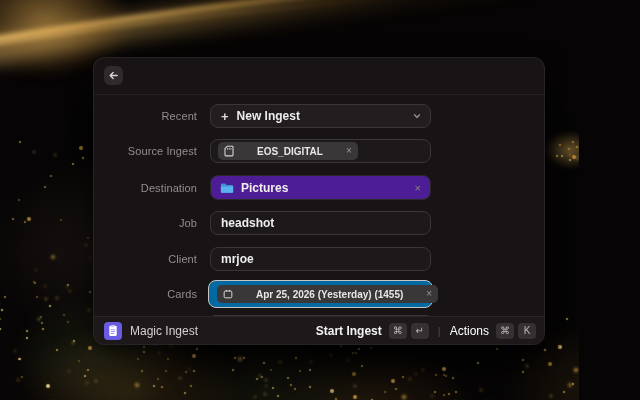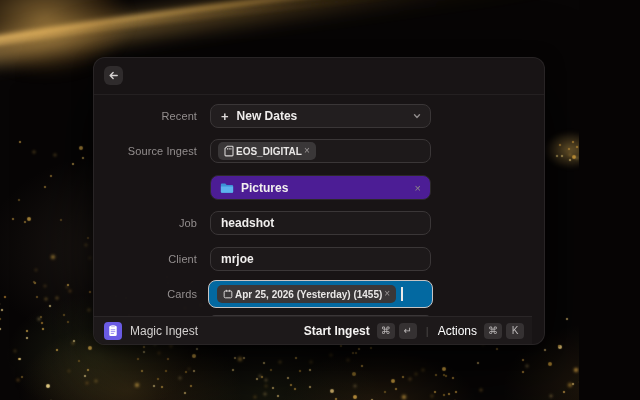--- a/index.html
+++ b/index.html
@@ -55,39 +55,39 @@
          font-size:11px; color:#938e8e; letter-spacing:.1px; }
   .field { position:absolute; left:116px; width:221px; height:100%;
            border:1px solid #3a3637; border-radius:8px; background:#1d191a;
            display:flex; align-items:center; }
   .field-select { background:#221e1f; padding:0 8px 0 10px; cursor:pointer; }
   .field-select .val { font-size:12px; font-weight:700; color:#efedec; margin-left:8px; }
   .plus { font-size:13px; font-weight:700; color:#dcd9d8; line-height:1; }
   .chev { margin-left:auto; display:flex; }
 
   .field-tags { padding:0 4px; }
-  .tag { display:inline-flex; align-items:center; gap:2px; height:18px; margin-left:3px;
+  .tag { display:inline-flex; align-items:center; gap:23px; height:18px; margin-left:3px;
          background:#3a3738; border-radius:5px; padding:0 6px; cursor:default; }
   .tag-text { font-size:10px; font-weight:700; color:#e9e7e6; white-space:nowrap; }
   .tag-x { font-size:10px; color:#9a9595; cursor:pointer; line-height:1; }
 
   .field-filled { background:#4c1d95; border-color:#2c292a; padding:0 9px; cursor:pointer; }
   .field-filled .val { font-size:12px; font-weight:700; color:#f2f0ef; margin-left:7px; }
   .clear-x { margin-left:auto; font-size:11px; color:#8d8888; cursor:pointer; }
 
   .field-input { padding:0 10px; font-size:12px; font-weight:700; color:#f0eeed; cursor:text; }
 
   .field-dates { left:114px; width:225px; border:1.5px solid #c7c3c2; background:#0369a1;
                  padding:0 5px; }
   .caret { width:1.5px; height:14px; background:#eceae9; margin-left:5px; }
 
   .partial-field { position:absolute; left:116px; top:257px; width:221px; height:5px;
                    border:1px solid #3a3637; border-bottom:none; border-radius:8px 8px 0 0; }
 
-  .dlg-footer { position:absolute; left:0; right:12px; bottom:0; height:28px;
+  .dlg-footer { position:absolute; left:0; right:0; bottom:0; height:28px;
                 background:#1d191a; border-top:1px solid rgba(255,255,255,.06);
                 display:flex; align-items:center; padding:0 8px 0 10px; }
   .app-badge { width:18px; height:18px; border-radius:4px; background:#6a5be4;
                display:flex; align-items:center; justify-content:center; }
   .app-name { font-size:12px; color:#d3d0cf; margin-left:8px; }
   .footer-right { margin-left:auto; display:flex; align-items:center; gap:4px;justify-content:space-between; }
   .action-group { display:flex; align-items:center; gap:4px; background:none; border:none;
                   padding:0; cursor:pointer; font-family:inherit; }
   .action-label { font-size:12px; color:#ffffff; margin-right:3px; }
   .action-label.strong { font-weight:700; color:#f4f2f1; }
@@ -140,21 +140,21 @@
         <svg width="13" height="13" viewBox="0 0 14 14">
           <path d="M11 7 H3.6 M6.6 3.8 L3.4 7 L6.6 10.2" stroke="#d6d3d2" stroke-width="1.5" fill="none" stroke-linecap="round" stroke-linejoin="round"></path>
         </svg>
       </button>
     </div>
 
     <div class="row row-recent">
       <div class="lbl">Recent</div>
       <div class="field field-select">
         <span class="plus">+</span>
-        <span class="val">New Dates</span>
+        <span class="val">New Ingest</span>
         <span class="chev">
           <svg width="10" height="10" viewBox="0 0 10 10">
               <path d="M2.5 3.8 L5 6.4 L7.5 3.8" stroke="#8f8a8a" stroke-width="1.4" fill="none" stroke-linecap="round" stroke-linejoin="round"></path>
             </svg>
         </span>
       </div>
     </div>
 
     <div class="row row-source">
       <div class="lbl">Source Ingest</div>
@@ -164,20 +164,21 @@
             <path d="M4 1.2 H9.8 Q10.8 1.2 10.8 2.2 V11.8 Q10.8 12.8 9.8 12.8 H2.2 Q1.2 12.8 1.2 11.8 V4 Z" fill="none" stroke="#d8d5d4" stroke-width="1.3"></path>
             <path d="M4.3 3.4 V5.4 M6.3 3.4 V5.4 M8.3 3.4 V5.4" stroke="#d8d5d4" stroke-width="1"></path>
           </svg>
           <span class="tag-text">EOS_DIGITAL</span>
           <span class="tag-x">×</span>
         </span>
       </div>
     </div>
 
     <div class="row row-destination">
+      <div class="lbl">Destination</div>
       <div class="field field-filled">
         <svg width="14" height="12" viewBox="0 0 16 13">
           <path d="M1 2.6 Q1 1.4 2.2 1.4 H6 L7.6 3.1 H13.8 Q15 3.1 15 4.3 V10.8 Q15 12 13.8 12 H2.2 Q1 12 1 10.8 Z" fill="#3c93d6"></path>
           <path d="M1 4.8 H15 V10.8 Q15 12 13.8 12 H2.2 Q1 12 1 10.8 Z" fill="#5db2ee"></path>
         </svg>
         <span class="val">Pictures</span>
         <span class="clear-x">×</span>
       </div>
     </div>
 

